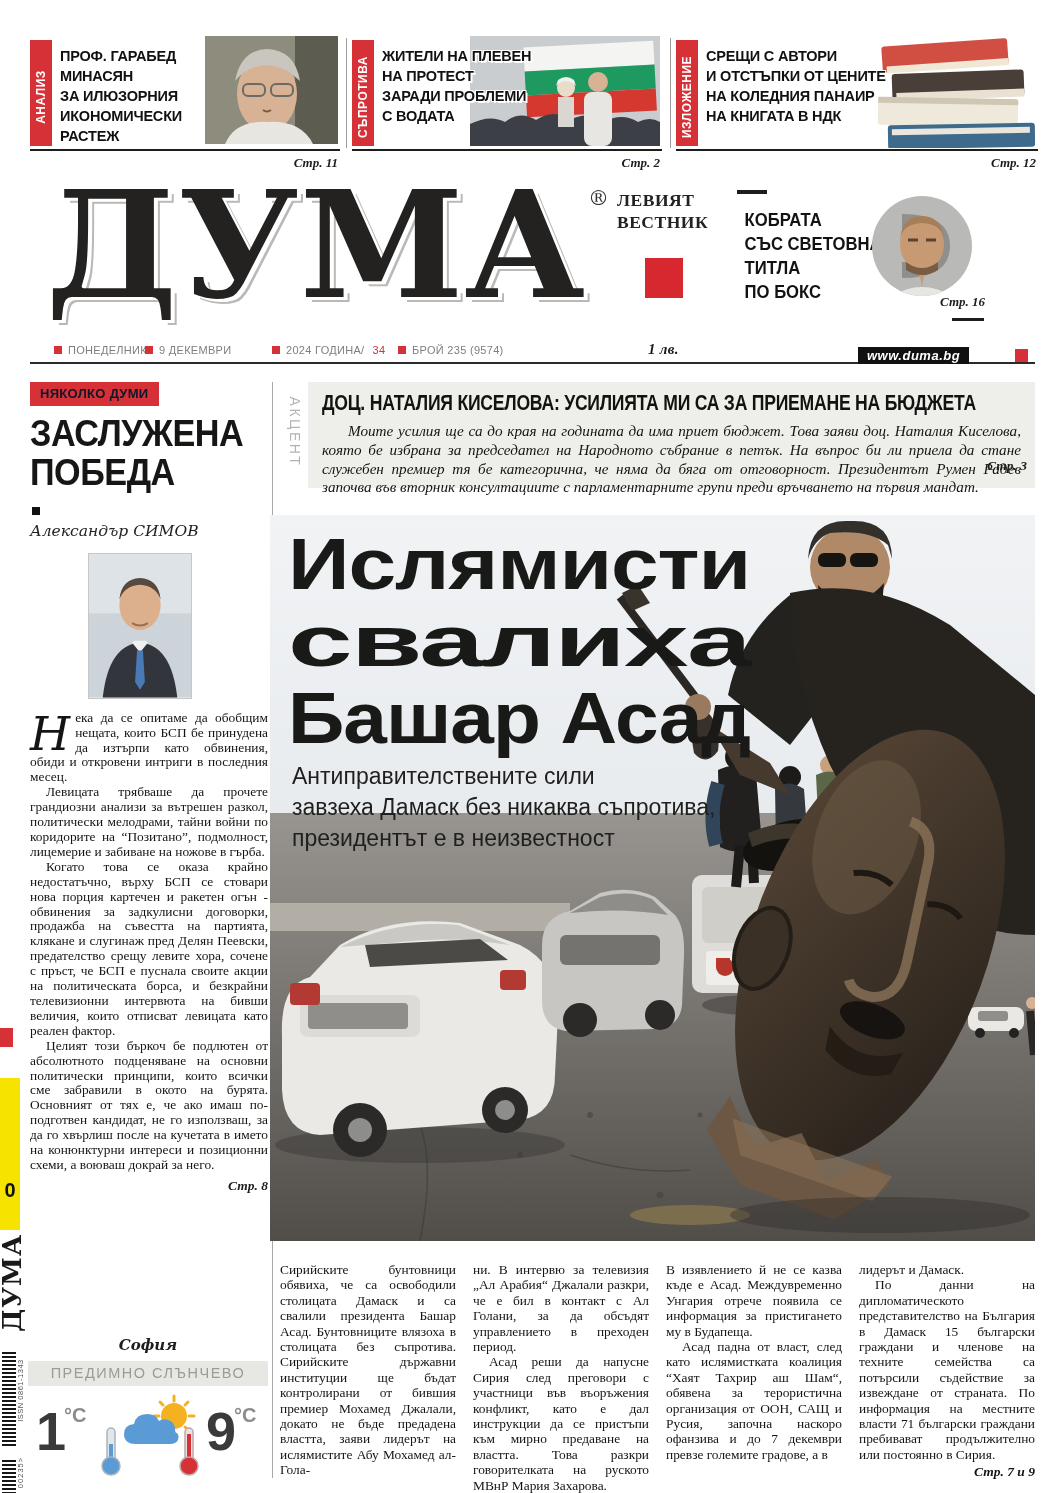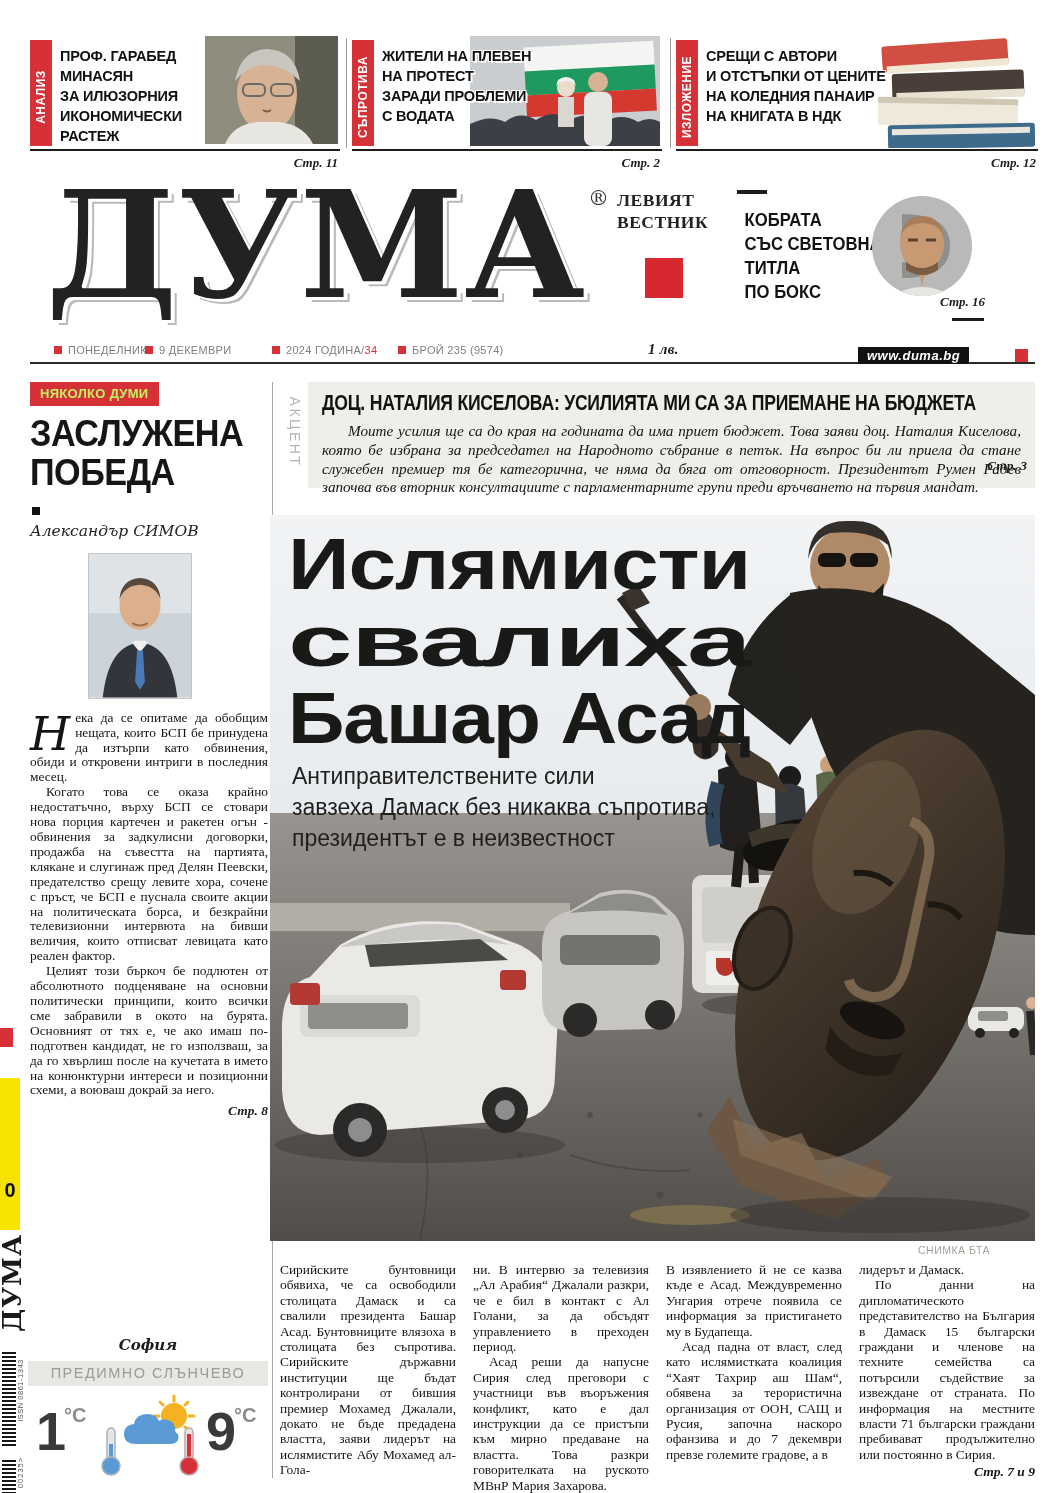--- a/index.html
+++ b/index.html
@@ -34,30 +34,30 @@
   .boxing-dash { position:absolute; left:737px; top:190px; width:30px; height:4px; background:#1d1d1b; }
   .boxing-title { position:absolute; left:737px; top:208px; font-weight:700; font-size:18.5px; line-height:1.3; color:#121210; transform:scaleX(.9); }
   .boxer { position:absolute; left:872px; top:196px; width:100px; height:100px; border-radius:50%; overflow:hidden; }
   .boxing-page { position:absolute; left:905px; top:294px; width:80px; text-align:right; font:italic 700 13px "Liberation Serif", serif; }
   .boxing-rule { position:absolute; left:952px; top:318px; width:32px; height:3px; background:#1d1d1b; }
 
   
   .dateline { position:absolute; left:30px; top:344px; width:1005px; height:16px; font-size:11px; color:#7d7f82; letter-spacing:.3px; }
   .dl-item { position:absolute; top:0; white-space:nowrap; }
   .dl-sq { display:inline-block; width:8px; height:8px; background:#d63137; margin-right:6px; }
-  .dl-red { color:#d63137; }
+  .dl-red { color:#d63137;margin-left:8px; }
   .price { position:absolute; left:618px; top:-3px; font:italic 700 15px "Liberation Serif", serif; color:#1d1d1b; }
   .dateline-rule { position:absolute; left:30px; top:362px; width:1005px; height:2px; background:#2b2b2b; }
   .site-bar { position:absolute; left:858px; top:347px; height:17px; background:#111; color:#fff;
       font:italic 700 13px/17px "Liberation Sans", sans-serif; padding:0 9px; letter-spacing:.5px; }
   .site-sq { position:absolute; left:1015px; top:349px; width:13px; height:13px; background:#d63137; }
 
   
   .left-col { position:absolute; left:30px; top:382px; width:238px; }
-  .kicker { display:inline-block; background:#d63137; color:#bef264; font-weight:700; font-size:13px; padding:4px 10px 5px; letter-spacing:.3px; }
+  .kicker { display:inline-block; background:#d63137; color:#0f172a; font-weight:700; font-size:13px; padding:4px 10px 5px; letter-spacing:.3px; }
   .ed-title { margin-top:9px; font-weight:700; font-size:36px; line-height:1.08; letter-spacing:-0.5px; color:#161614; transform:scaleX(.95); transform-origin:left top; }
   .ed-bullet { width:8px; height:8px; background:#111; margin:14px 0 7px 2px; }
   .ed-author { font:italic 400 15.5px "DejaVu Serif", serif; color:#222; }
   .ed-photo { display:block; margin:13px 0 12px 58px; border:1px solid #c6c6c6; }
   .ed-body { font:400 13.4px/14.9px "Liberation Serif", serif; text-align:justify; color:#141412; }
   .ed-body p + p { text-indent:16px; }
   .dropcap { float:left; font:italic 400 46px/0.78 "DejaVu Serif", serif; padding:6px 5px 0 0; color:#141412; }
   .ed-page { text-align:right; font:italic 700 13.5px "Liberation Serif", serif; margin-top:5px; }
 
   .v-div { position:absolute; left:272px; top:382px; width:1px; height:1096px; background:#a8a8a8; }
@@ -251,20 +251,21 @@
       <rect x="0" y="0" width="104" height="60" fill="#dde3e7"></rect>
       <ellipse cx="52" cy="52" rx="21" ry="25" fill="#dcb08c"></ellipse>
       <path d="M31 46 Q33 25 52 24 Q71 25 73 46 Q68 32 52 31 Q36 32 31 46 Z" fill="#57493e"></path>
       <path d="M44 70 Q52 75 60 70" stroke="#9a6e4e" stroke-width="2" fill="none"></path>
       <path d="M14 146 Q20 92 52 90 Q84 92 90 146 Z" fill="#32353c"></path>
       <path d="M44 90 L52 100 L60 90 L58 88 L46 88 Z" fill="#f0f0ee"></path>
       <path d="M49 98 L55 98 L57 130 L52 138 L47 130 Z" fill="#4a7ab5"></path>
     </svg>
     <div class="ed-body">
       <p><span class="dropcap">Н</span><span>ека да се опитаме да обобщим нещата, които БСП бе принудена да изтърпи като обвинения, обиди и откровени интриги в последния месец.</span></p>
+      <p>Левицата трябваше да прочете грандиозни анализи за вътрешен разкол, политически мелодрами, тайни войни по коридорите на “Позитано”, подмолност, лицемерие и забиване на ножове в гърба.</p>
       <p>Когато това се оказа крайно недостатъчно, върху БСП се стовари нова порция картечен и ракетен огън - обвинения за задкулисни договорки, продажба на съвестта на партията, клякане и слугинаж пред Делян Пеевски, предателство срещу левите хора, сочене с пръст, че БСП е пуснала своите акции на политическата борса, и безкрайни телевизионни интервюта на бивши величия, които отписват левицата като реален фактор.</p>
       <p>Целият този бъркоч бе подлютен от абсолютното подценяване на основни политически принципи, които всички сме забравили в окото на бурята. Основният от тях е, че ако имаш по-подготвен кандидат, не го използваш, за да го хвърлиш после на кучетата в името на конюнктурни интереси и позиционни схеми, а воюваш докрай за него.</p>
     </div>
     <div class="ed-page">Стр. 8</div>
   </div>
 
   <div class="v-div"></div>
 
   <div class="accent">
     <div class="accent-label">АКЦЕНТ</div>
@@ -416,21 +417,20 @@
 
     <svg class="main-headline" width="490" height="240">
       <text x="2" y="66" textLength="462" lengthAdjust="spacingAndGlyphs">Ислямисти</text>
       <text x="2" y="143" textLength="462" lengthAdjust="spacingAndGlyphs">свалиха</text>
       <text x="2" y="220" textLength="462" lengthAdjust="spacingAndGlyphs">Башар Асад</text>
     </svg>
     <div class="subhead pre">Антиправителствените сили
 завзеха Дамаск без никаква съпротива,
 президентът е в неизвестност</div>
   </div>
-  <div class="photo-credit">СНИМКА БТА</div>
 
   <div class="story-cols">
     <div class="story-col">
       <p>Сирийските бунтовници обявиха, че са освободили столицата Дамаск и са свалили президента Башар Асад. Бунтовниците влязоха в столицата без съпротива. Сирийските държавни институции ще бъдат контролирани от бившия премиер Мохамед Джалали, докато не бъде предадена властта, заяви лидерът на ислямистите Абу Мохамед ал-Гола-</p>
     </div>
     <div class="story-col">
       <p>ни. В интервю за телевизия „Ал Арабия“ Джалали разкри, че е бил в контакт с Ал Голани, за да обсъдят управлението в преходен период.</p>
       <p>Асад реши да напусне Сирия след преговори с участници във въоръжения конфликт, като е дал инструкции да се пристъпи към мирно предаване на властта. Това разкри говорителката на руското МВнР Мария Захарова.</p>
     </div>
     <div class="story-col">

